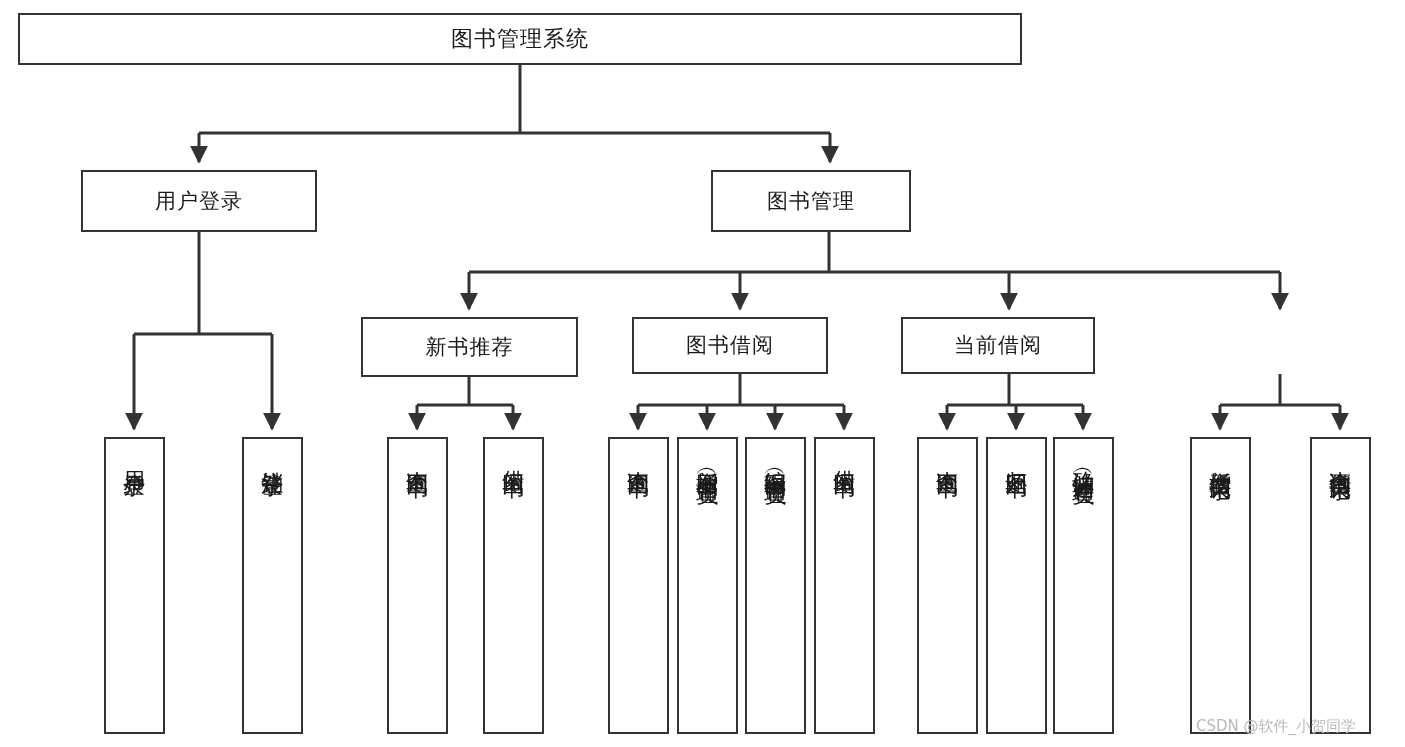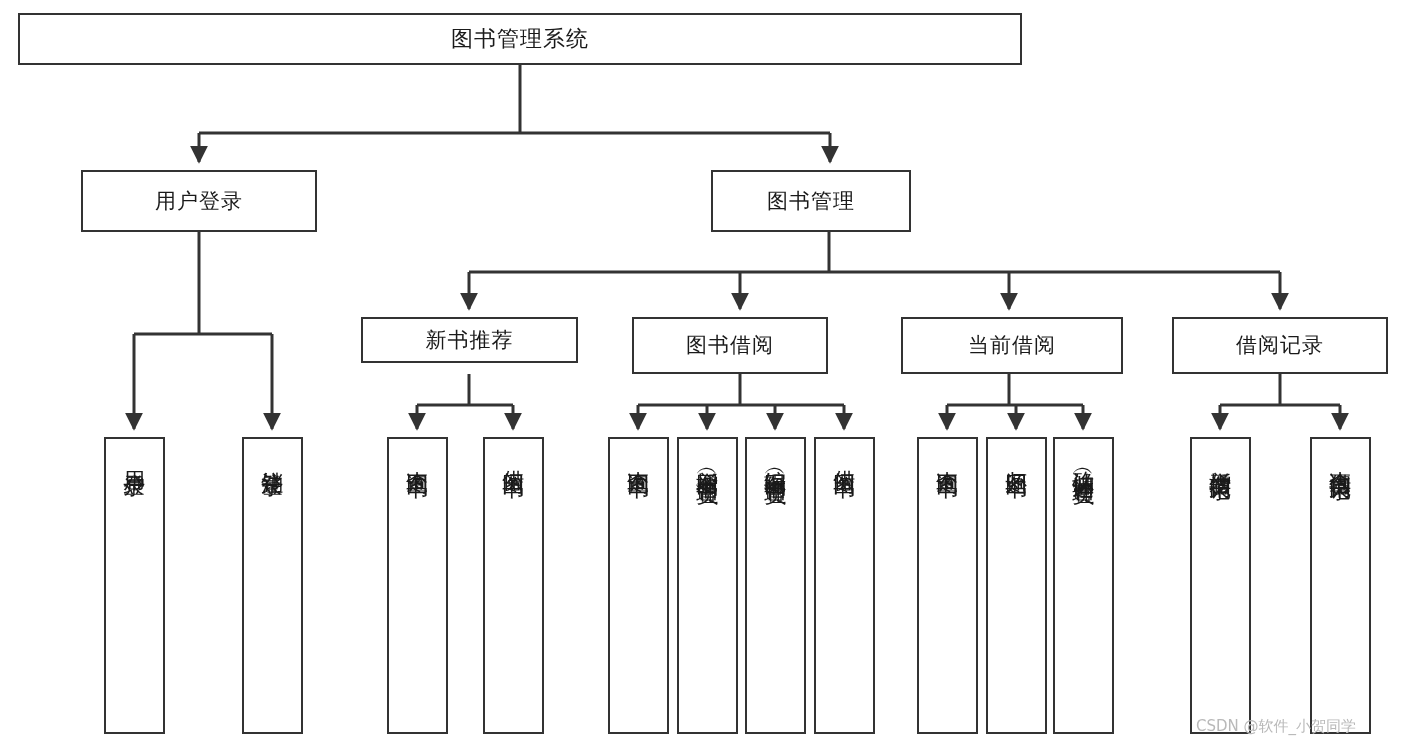--- a/index.html
+++ b/index.html
@@ -136,31 +136,28 @@
     <span class="label">图书管理系统</span>
   </div>
 
   <div class="node horiz" style="left:81px; top:170px; width:236px; height:62px;">
     <span class="label">用户登录</span>
   </div>
   <div class="node horiz" style="left:711px; top:170px; width:200px; height:62px;">
     <span class="label">图书管理</span>
   </div>
 
-  <div class="node horiz" style="left:361px; top:317px; width:217px; height:46px;">
+  <div class="node horiz" style="left:361px; top:317px; width:217px; height:60px;">
     <span class="label">新书推荐</span>
   </div>
   <div class="node horiz" style="left:632px; top:317px; width:196px; height:57px;">
     <span class="label">图书借阅</span>
   </div>
-  <div class="node horiz" style="left:901px; top:317px; width:222px; height:57px;">
+  <div class="node horiz" style="left:901px; top:317px; width:194px; height:57px;">
     <span class="label">当前借阅</span>
-  </div>
-  <div class="node horiz" style="left:1172px; top:317px; width:216px; height:57px;">
-    <span class="label">借阅记录</span>
   </div>
 
   <div class="node vert" style="left:104px; top:437px; width:61px; height:297px;">
     <span class="label">用户登录</span>
   </div>
   <div class="node vert" style="left:242px; top:437px; width:61px; height:297px;">
     <span class="label">注销登录</span>
   </div>
   <div class="node vert" style="left:387px; top:437px; width:61px; height:297px;">
     <span class="label">查询图书</span>

